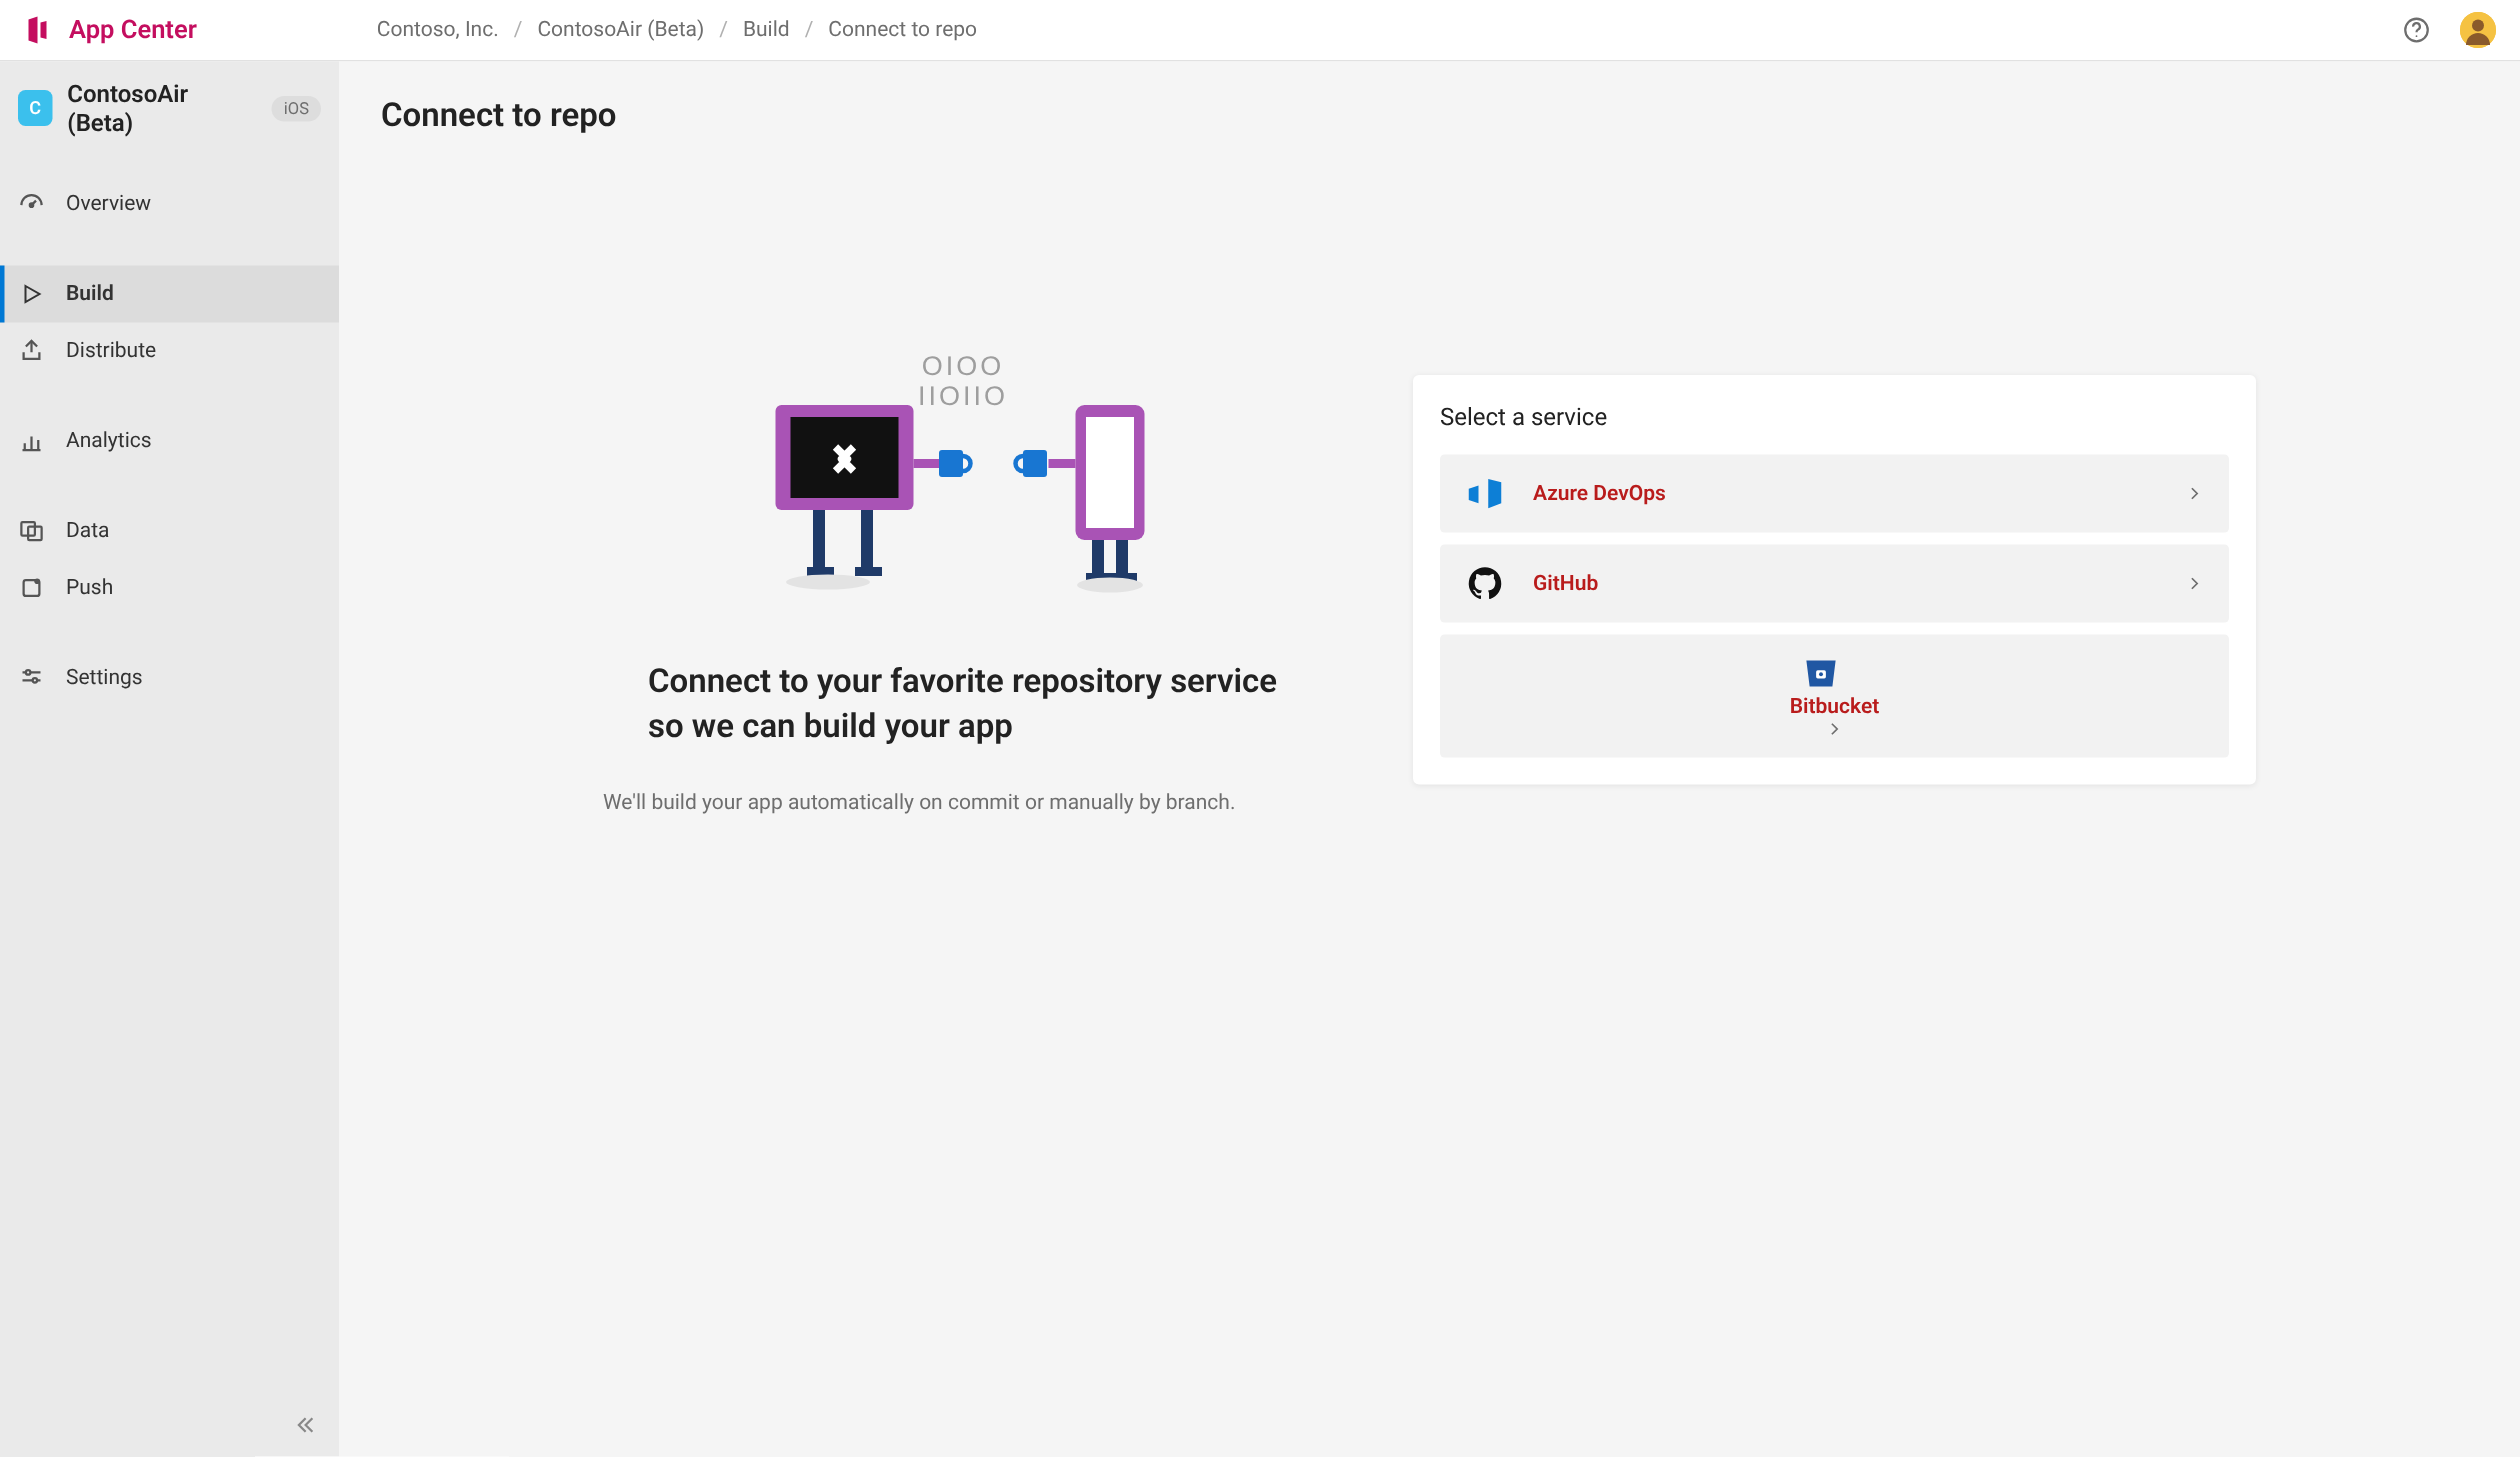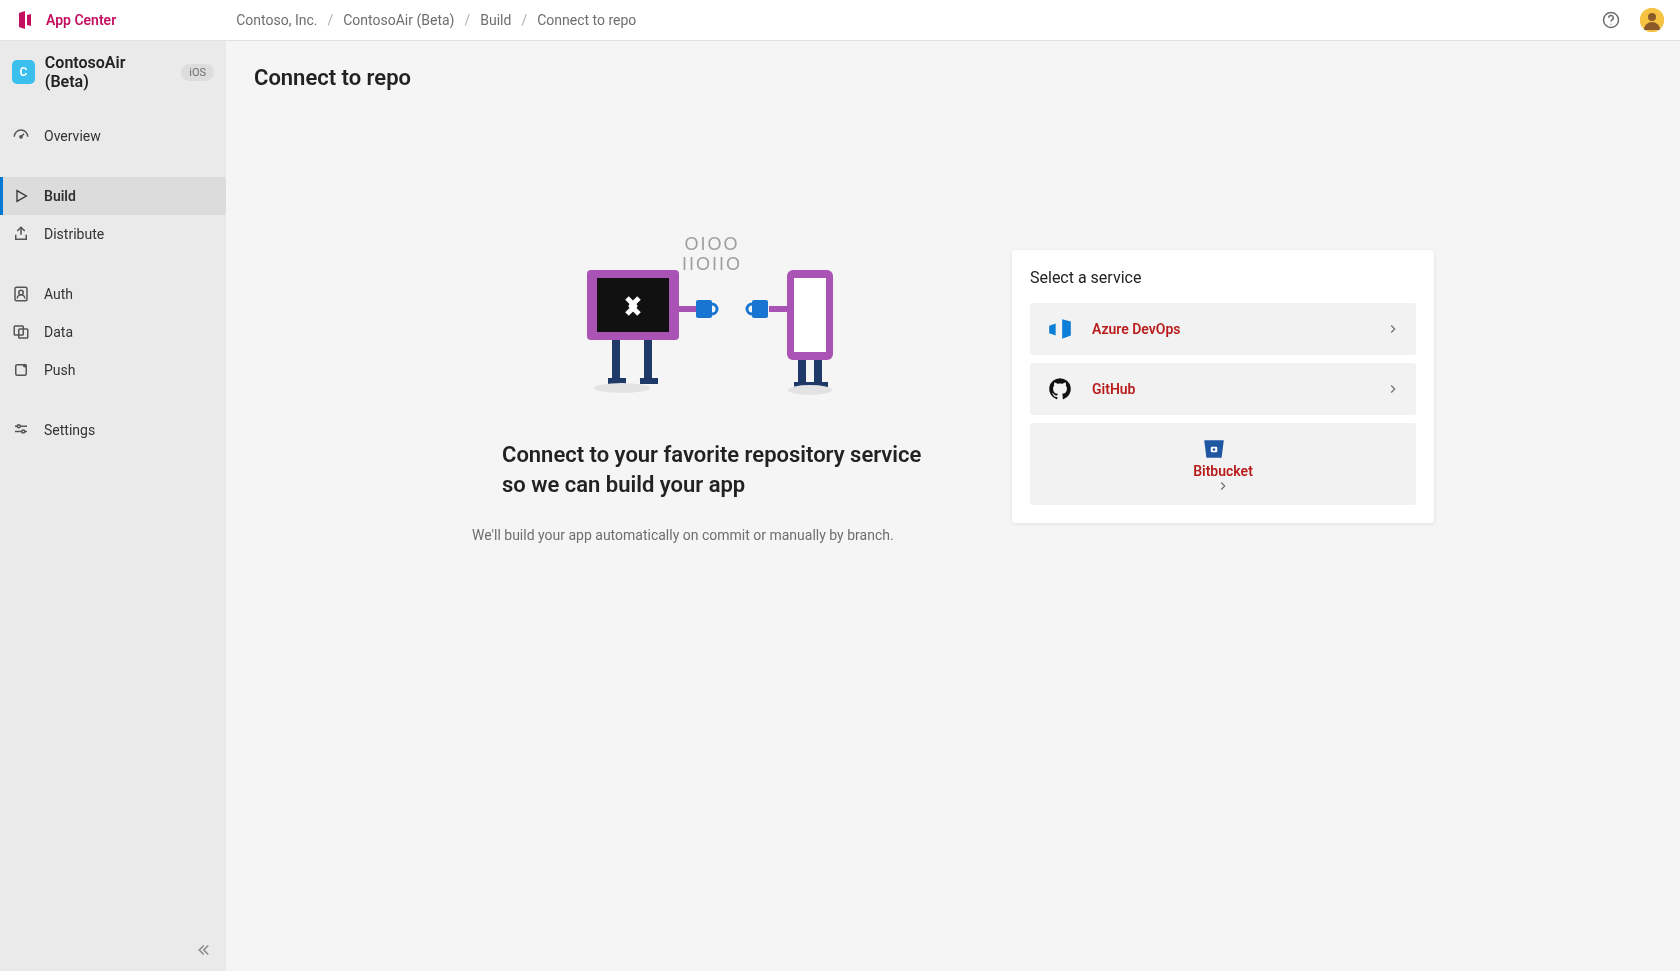--- a/index.html
+++ b/index.html
@@ -151,21 +151,21 @@
   color: #222;
   line-height: 1.35;
   margin-bottom: 28px;
   padding: 0 30px;
 }
 .empty-sub {
   font-size: 14px;
   color: #6e6e6e;
 }
 .card {
-  width: 422px;
+  width: 562px;
   background: #fff;
   border-radius: 4px;
   box-shadow: 0 1px 4px rgba(0,0,0,0.08);
   padding: 18px;
 }
 .card-title {
   font-size: 16px;
   color: #222;
   margin-bottom: 16px;
 }
@@ -189,21 +189,21 @@
 }
 .service-label {
   font-weight: 600;
   color: #b91c1c;
   flex: 1;
 }
 .chevron { color: #6e6e6e; }
 .brand-name {
   font-weight: 600;
   color: #c40e5f;
-  font-size: 14px;
+  font-size: 17px;
 }
 svg { display: block; }
 </style>
 </head>
 <body>
 
 <div class="topbar">
   <div class="logo-wrap">
     <span>
       <svg width="20" height="20" viewBox="0 0 20 20">
@@ -277,33 +277,34 @@
                 <path d="M12 3 v10"></path>
                 <path d="M7 8 l5 -5 l5 5"></path>
                 <path d="M5 13 v6 h14 v-6"></path>
               </svg>
           </span>
           <span>Distribute</span>
         </div>
       </div>
 
       <div class="nav-group">
+        <div class="nav-item">
+          <span class="nav-icon">
+            <svg width="18" height="18" viewBox="0 0 24 24" fill="none" stroke="#555" stroke-width="2">
+                <path d="M4 20 h16"></path>
+                <path d="M6 20 v-6"></path>
+                <path d="M12 20 v-12"></path>
+                <path d="M18 20 v-9"></path>
+              </svg>
+          </span>
+          <span>Analytics</span>
+        </div>
       </div>
 
       <div class="nav-group">
-        <div class="nav-item">
-          <span class="nav-icon">
-            <svg width="18" height="18" viewBox="0 0 24 24" fill="none" stroke="#555" stroke-width="2">
-                <rect x="4" y="3" width="16" height="18" rx="2"></rect>
-                <circle cx="12" cy="10" r="3"></circle>
-                <path d="M7 18 a5 5 0 0 1 10 0"></path>
-              </svg>
-          </span>
-          <span>Auth</span>
-        </div>
         <div class="nav-item">
           <span class="nav-icon">
             <svg width="18" height="18" viewBox="0 0 24 24" fill="none" stroke="#555" stroke-width="2">
                 <rect x="3" y="4" width="12" height="12" rx="1"></rect>
                 <rect x="9" y="8" width="12" height="12" rx="1"></rect>
               </svg>
           </span>
           <span>Data</span>
         </div>
         <div class="nav-item">

